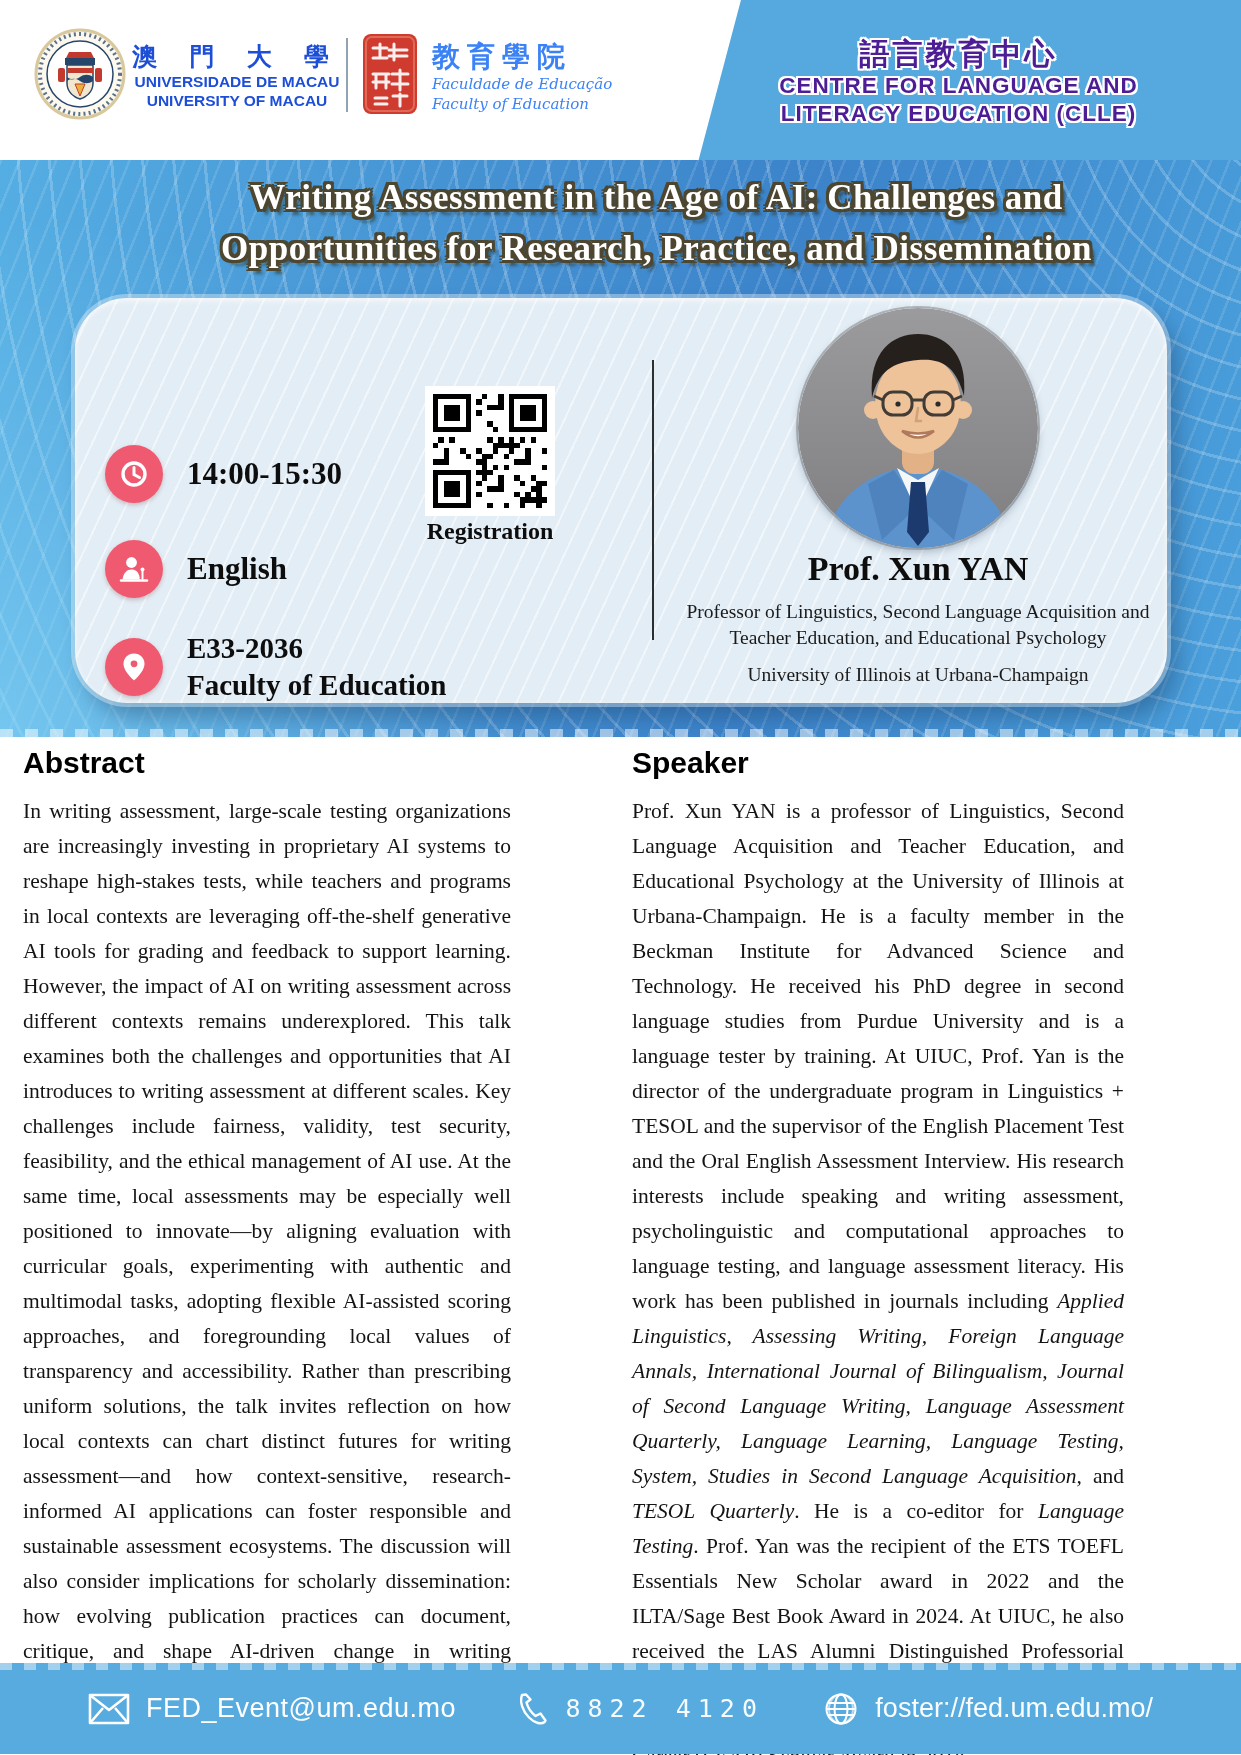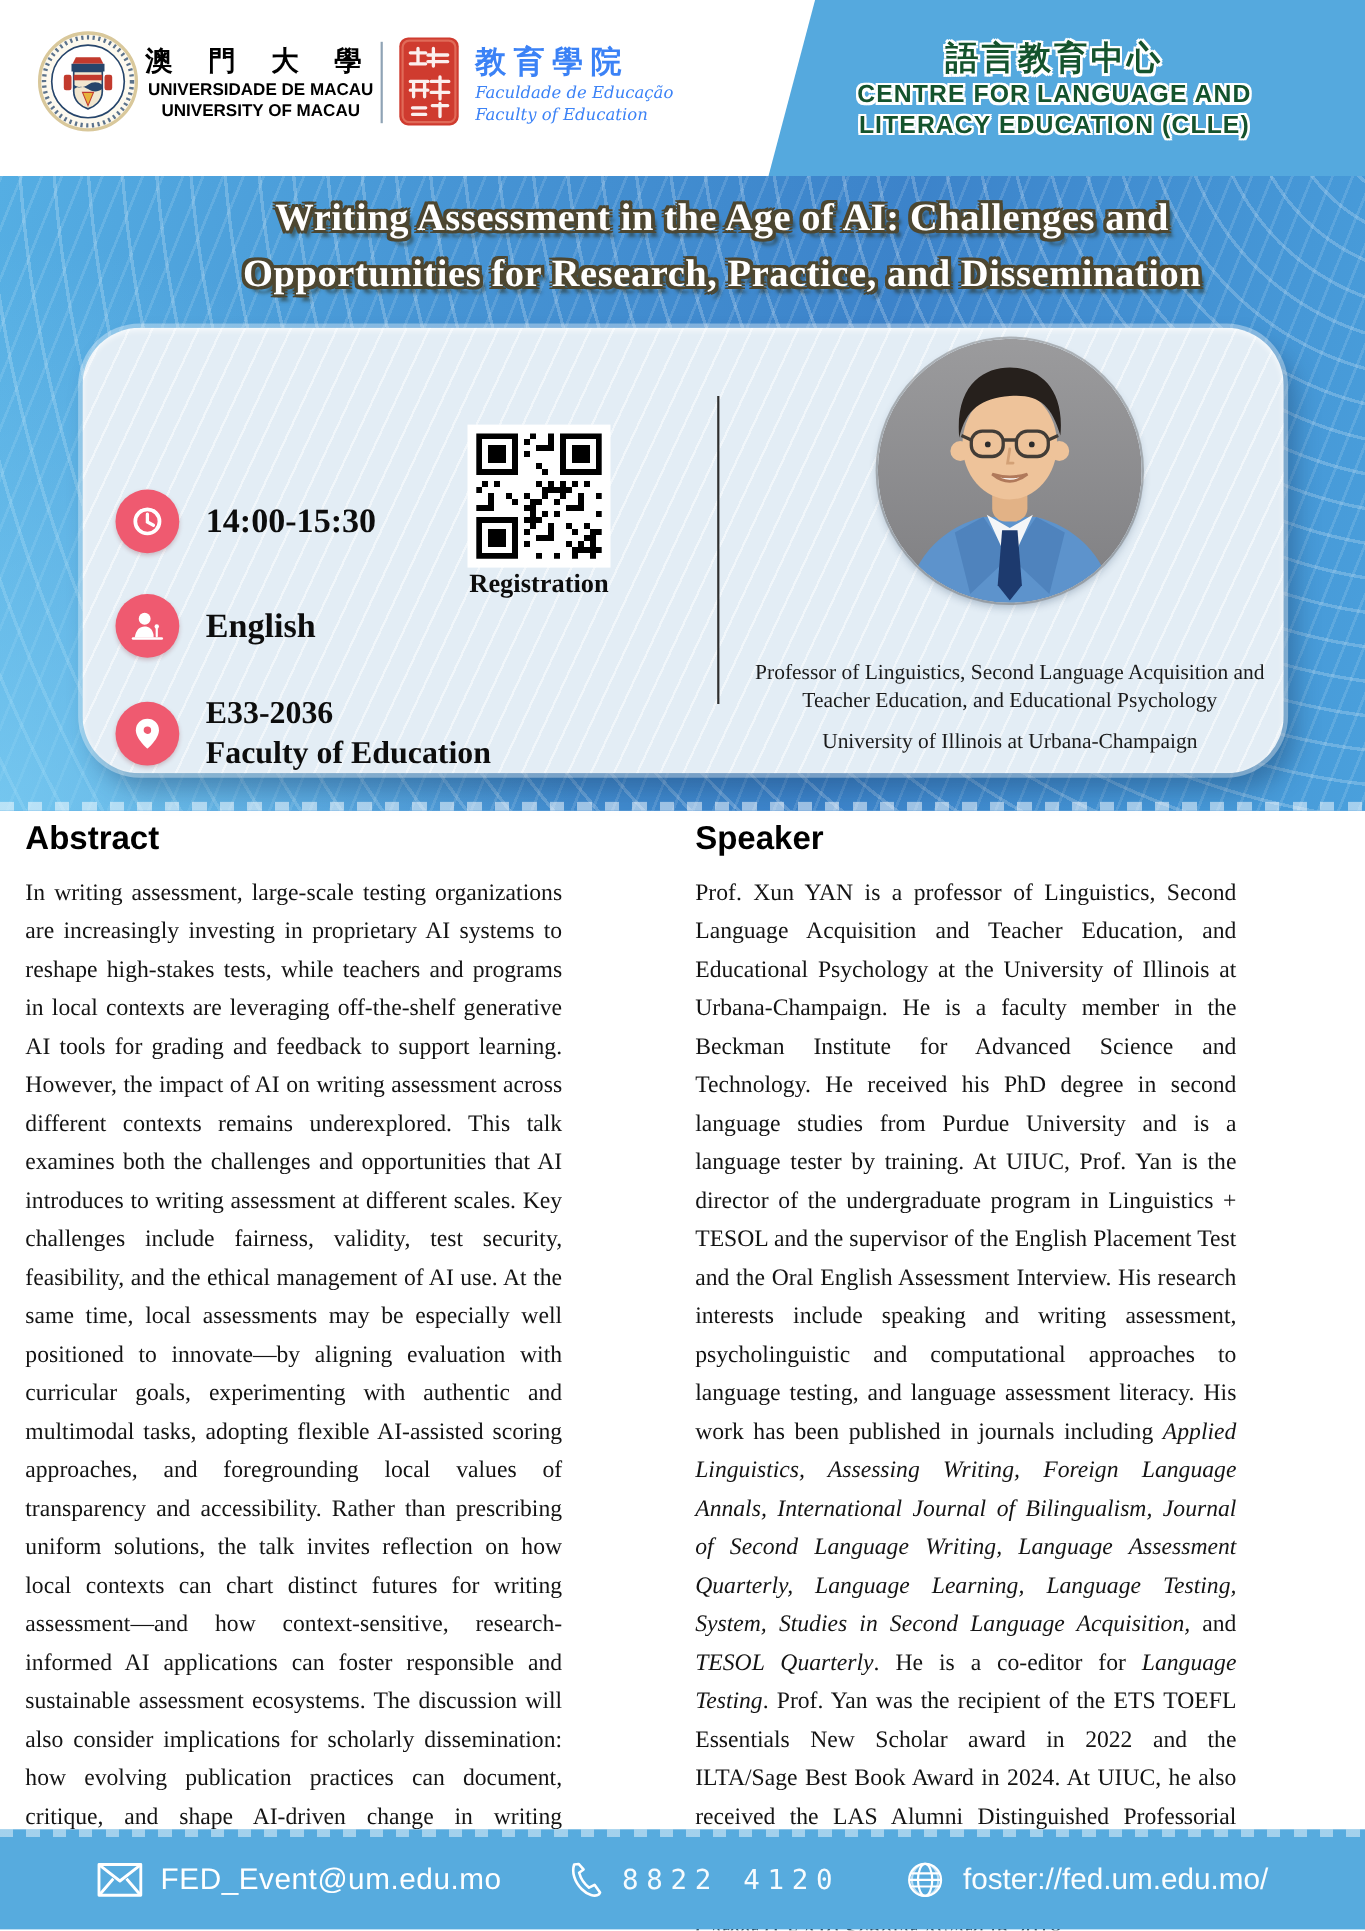--- a/index.html
+++ b/index.html
@@ -2,32 +2,32 @@
 <html><head>
 <meta charset="utf-8">
 <style>
   html,body{margin:0;padding:0;background:#fff;}
   .poster{position:relative;width:1241px;height:1755px;background:#ffffff;overflow:hidden;
           font-family:"Liberation Serif",serif;-webkit-font-smoothing:antialiased;}
 
   
   .top-header{position:absolute;left:0;top:0;width:1241px;height:160px;background:#ffffff;}
   .um-logo{position:absolute;left:34px;top:28px;width:92px;height:92px;}
-  .um-text{position:absolute;left:132px;top:42px;width:210px;text-align:center;color:#000000;}
+  .um-text{position:absolute;left:132px;top:42px;width:210px;text-align:center;color:#1d4ed8;}
   .um-zh{font-size:25px;font-weight:bold;letter-spacing:13px;line-height:30px;white-space:nowrap;}
   .um-pt,.um-en{font-family:"Liberation Sans",sans-serif;font-size:15.5px;font-weight:bold;line-height:19px;white-space:nowrap;}
   .logo-divider{position:absolute;left:346px;top:38px;width:2px;height:74px;background:#8fa3b5;}
   .fed-seal{position:absolute;left:362px;top:32px;width:56px;height:84px;}
   .fed-text{position:absolute;left:432px;top:40px;color:#3b82f6;}
   .fed-zh{font-size:28px;font-weight:bold;letter-spacing:7px;line-height:34px;white-space:nowrap;}
   .fed-pt,.fed-en{font-family:"DejaVu Serif",serif;font-style:italic;font-size:15px;line-height:20px;white-space:nowrap;}
 
   .clle-banner{position:absolute;right:0;top:0;width:565px;height:192px;background:#55a9de;
                clip-path:polygon(11.5% 0,100% 0,100% 100%,2.5% 100%);text-align:center;
-               font-family:"Liberation Sans",sans-serif;font-weight:bold;color:#14532d;}
+               font-family:"Liberation Sans",sans-serif;font-weight:bold;color:#4c1d95;}
   .clle-inner{padding-top:36px;}
   .clle-zh{font-size:30px;line-height:36px;letter-spacing:3px;}
   .clle-en{font-size:22.5px;line-height:28px;letter-spacing:1px;}
   .outline-white{text-shadow:-2px -2px 0 #fff,2px -2px 0 #fff,-2px 2px 0 #fff,2px 2px 0 #fff,
                  -2px 0 0 #fff,2px 0 0 #fff,0 -2px 0 #fff,0 2px 0 #fff;}
   .clle-dashes{position:absolute;left:0;bottom:0;width:100%;height:7px;
                background:repeating-linear-gradient(90deg,rgba(255,255,255,.55) 0 14px,rgba(255,255,255,0) 14px 27px);}
 
   
   .hero{position:absolute;left:0;top:160px;width:1241px;height:577px;
@@ -321,20 +321,21 @@
               <path d="M114 92 H126 M85 92 L76 88 M155 92 L164 88"></path>
             </g>
             <circle cx="100" cy="96" r="2.6" fill="#2b2b2b"></circle>
             <circle cx="140" cy="96" r="2.6" fill="#2b2b2b"></circle>
             <path d="M120 100 L118 113 H123" fill="none" stroke="#d3a176" stroke-width="2.5" stroke-linecap="round"></path>
             <path d="M104 123 Q120 136 136 123 Q120 128 104 123 Z" fill="#fff" stroke="#b0795a" stroke-width="2.5"></path>
           </g>
         </svg>
       </div>
 
+      <div class="speaker-name">Prof. Xun YAN</div>
       <div class="speaker-role">Professor of Linguistics, Second Language Acquisition and Teacher Education, and Educational Psychology</div>
       <div class="speaker-affil">University of Illinois at Urbana-Champaign</div>
     </div>
 
     <div class="hero-dashes"></div>
   </div>
 
   <div class="col col-abstract">
     <div class="section-heading">Abstract</div>
     <div class="body-text">In writing assessment, large-scale testing organizations are increasingly investing in proprietary AI systems to reshape high-stakes tests, while teachers and programs in local contexts are leveraging off-the-shelf generative AI tools for grading and feedback to support learning. However, the impact of AI on writing assessment across different contexts remains underexplored. This talk examines both the challenges and opportunities that AI introduces to writing assessment at different scales. Key challenges include fairness, validity, test security, feasibility, and the ethical management of AI use. At the same time, local assessments may be especially well positioned to innovate—by aligning evaluation with curricular goals, experimenting with authentic and multimodal tasks, adopting flexible AI-assisted scoring approaches, and foregrounding local values of transparency and accessibility. Rather than prescribing uniform solutions, the talk invites reflection on how local contexts can chart distinct futures for writing assessment—and how context-sensitive, research-informed AI applications can foster responsible and sustainable assessment ecosystems. The discussion will also consider implications for scholarly dissemination: how evolving publication practices can document, critique, and shape AI-driven change in writing assessment research and practice.</div>

